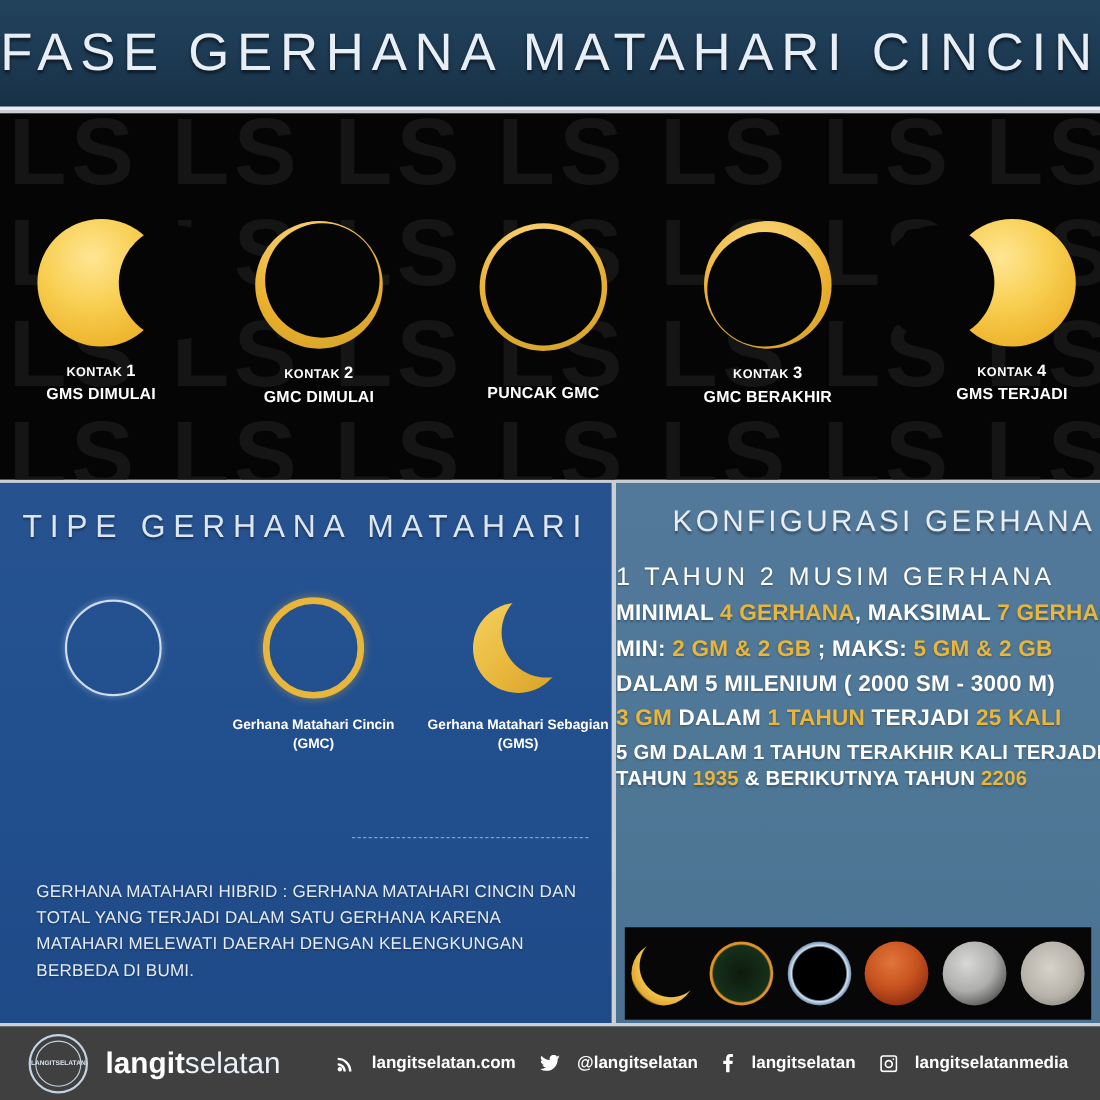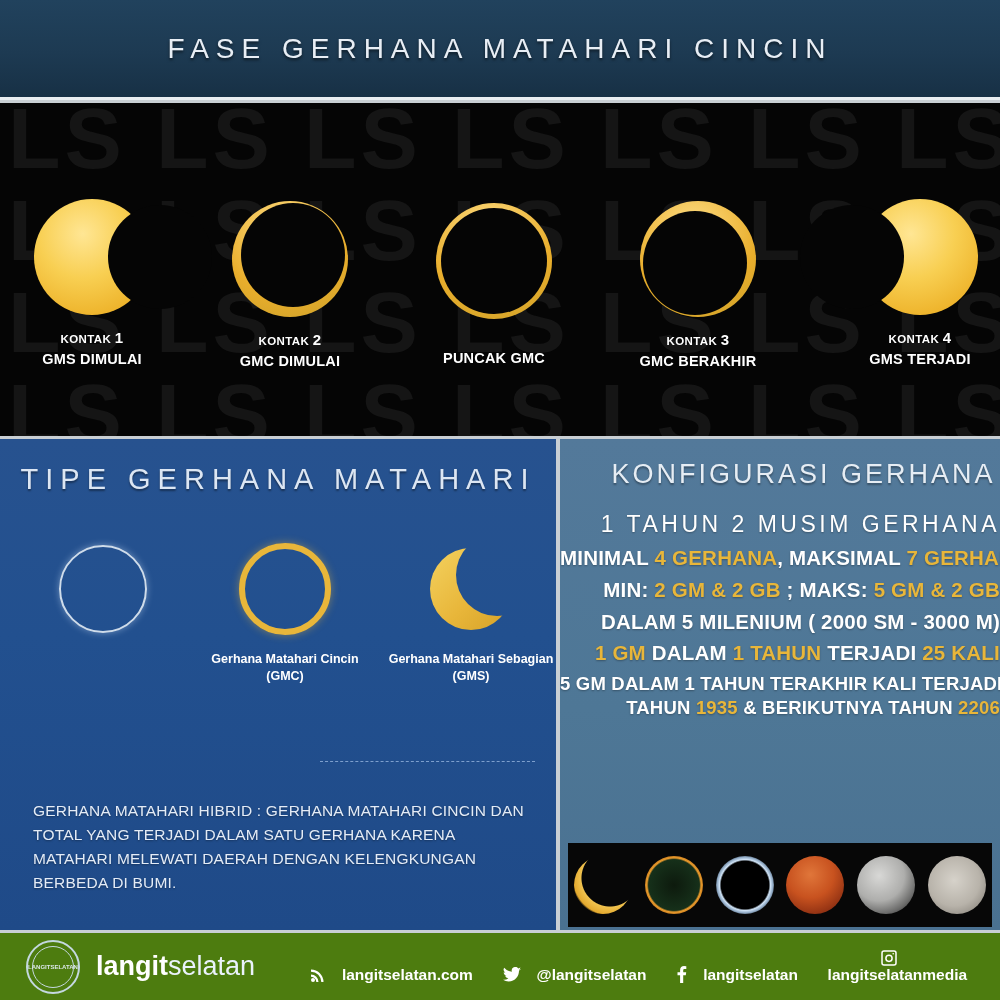--- a/index.html
+++ b/index.html
@@ -5,21 +5,21 @@
   html,body{margin:0;padding:0;background:#eef1f4;}
   body{width:1000px;height:1000px;overflow:hidden;
        font-family:"Liberation Sans","DejaVu Sans",sans-serif;}
   .page{position:relative;width:1000px;height:1000px;background:#c9cfd4;}
 
   
   .header{position:absolute;left:0;top:0;width:1000px;height:100px;
           background:linear-gradient(180deg,#21425d 0%,#1d3a52 55%,#173045 100%);
           display:flex;align-items:center;justify-content:center;
           border-bottom:3px solid #e9edf1;box-sizing:border-box;}
-  .header-title{color:#e8eef5;font-size:28px;letter-spacing:7px;font-weight:300;
+  .header-title{color:#e8eef5;font-size:48px;letter-spacing:7px;font-weight:300;
                 text-shadow:0 2px 3px rgba(0,0,0,.55);white-space:nowrap;}
 
   
   .phases{position:absolute;left:0;top:103px;width:1000px;height:333px;
           background:#050505;overflow:hidden;}
   .wm{position:absolute;color:#151515;font-weight:bold;font-size:86px;
       letter-spacing:4px;user-select:none;}
   .phase-row{position:absolute;left:0;top:0;width:1000px;height:333px;}
   .phase{position:absolute;width:200px;text-align:center;}
   .orb{position:relative;width:116px;height:116px;margin:0 auto;}
@@ -55,45 +55,45 @@
           font-size:15.5px;line-height:1.55;letter-spacing:.2px;
           text-shadow:0 1px 2px rgba(0,0,0,.35);}
 
   
   .right{position:absolute;left:560px;top:439px;width:440px;height:491px;
          background:linear-gradient(180deg,#53799a 0%,#4e7796 55%,#4a7191 100%);
          overflow:hidden;}
   .right-title{position:absolute;left:0;top:20px;width:487px;text-align:center;
          color:#e6edf4;font-size:27px;letter-spacing:3px;font-weight:300;
          text-shadow:0 2px 2px rgba(0,0,0,.35);}
-  .rlines{position:absolute;left:0;top:72px;width:440px;text-align:right;}
+  .rlines{position:absolute;left:0;top:72px;width:440px;text-align:left;}
   .rl{color:#fff;font-weight:bold;line-height:1.15;text-shadow:0 1px 2px rgba(0,0,0,.3);
       white-space:nowrap;}
   .rl.big{font-size:23px;letter-spacing:3.5px;font-weight:300;margin-bottom:9px;}
   .rl.n{font-size:20.5px;margin-bottom:8px;letter-spacing:.2px;}
   .rl.sm{font-size:18.5px;margin-bottom:3px;letter-spacing:.2px;}
   .gold{color:#e8b63a;}
 
   
   .strip{position:absolute;left:568px;top:843px;width:424px;height:84px;
          background:#070707;display:flex;align-items:center;justify-content:space-around;}
   .ph{width:58px;height:58px;border-radius:50%;position:relative;overflow:hidden;}
 
   
   .footer{position:absolute;left:0;top:933px;width:1000px;height:67px;
-          background:#4d7c0f;display:flex;align-items:center;}
+          background:#404040;display:flex;align-items:center;}
   .seal{width:50px;height:50px;border-radius:50%;border:2px solid #cfe0f2;
         margin-left:26px;position:relative;flex:none;opacity:.92;}
   .seal-in{position:absolute;inset:4px;border-radius:50%;border:1px solid #cfe0f2;}
   .seal-txt{position:absolute;inset:0;display:flex;align-items:center;
         justify-content:center;color:#e7f0fa;font-size:6px;font-weight:bold;}
   .brand{margin-left:16px;font-size:27px;color:#fff;white-space:nowrap;}
   .brand b{font-weight:bold;}
   .brand span{font-weight:300;color:#eaf2fb;}
-  .socials{display:flex;align-items:flex-end;flex:1;justify-content:space-around;
+  .socials{display:flex;align-items:center;flex:1;justify-content:space-around;
            margin-left:40px;margin-right:18px;}
   .soc{display:flex;align-items:center;color:#fff;font-size:15.5px;font-weight:bold;
        white-space:nowrap;}
   .soc svg{margin-right:8px;flex:none;}
 </style>
 </head>
 <body>
 
 <div class="page">
 
@@ -213,21 +213,21 @@
     <div class="hybrid">GERHANA MATAHARI HIBRID : GERHANA MATAHARI CINCIN DAN TOTAL YANG TERJADI DALAM SATU GERHANA KARENA MATAHARI MELEWATI DAERAH DENGAN KELENGKUNGAN BERBEDA DI BUMI.</div>
   </div>
 
   <div class="right">
     <div class="right-title">KONFIGURASI GERHANA</div>
     <div class="rlines" id="rlines">
         <div class="rl big"><span>1 TAHUN 2 MUSIM GERHANA</span></div>
         <div class="rl n"><span>MINIMAL </span><span class="gold">4 GERHANA</span><span>, MAKSIMAL </span><span class="gold">7 GERHANA</span></div>
         <div class="rl n"><span>MIN: </span><span class="gold">2 GM &amp; 2 GB</span><span> ; MAKS: </span><span class="gold">5 GM &amp; 2 GB</span></div>
         <div class="rl n"><span>DALAM 5 MILENIUM ( 2000 SM - 3000 M)</span></div>
-        <div class="rl n"><span class="gold">1 GM</span><span> DALAM </span><span class="gold">1 TAHUN</span><span> TERJADI </span><span class="gold">25 KALI</span></div>
+        <div class="rl n"><span class="gold">3 GM</span><span> DALAM </span><span class="gold">1 TAHUN</span><span> TERJADI </span><span class="gold">25 KALI</span></div>
         <div class="rl sm"><span>5 GM DALAM 1 TAHUN TERAKHIR KALI TERJADI</span></div>
         <div class="rl sm"><span>TAHUN </span><span class="gold">1935</span><span> &amp; BERIKUTNYA TAHUN </span><span class="gold">2206</span></div>
       </div>
 
   </div>
 
   <div class="strip" id="strip">
       <div class="ph" style="background:radial-gradient(circle at 62% 38%, rgba(0,0,0,0) 55%, #f0c24e 57%, #e3a92e 72%, rgba(0,0,0,0) 76%);"></div>
       <div class="ph" style="background:radial-gradient(circle at 50% 50%, #0d1a0d 0%, #16301a 62%, #e89a2c 66%, #c87c1e 72%, #000 76%);"></div>
       <div class="ph" style="background:radial-gradient(circle at 50% 50%, #000 0%, #000 58%, #cfe2f5 62%, #8fa9c4 68%, rgba(0,0,0,0) 78%);"></div>
@@ -264,21 +264,21 @@
           <span>@langitselatan</span>
         </a>
         <a class="soc" href="#" style="text-decoration: none;">
           <span style="display: inline-flex; margin-right: 8px;">
             <svg width="11" height="17" viewBox="0 0 11 17" fill="#fff">
               <path d="M7.2 17V9.3h2.6l.4-3H7.2V4.4c0-.87.24-1.46 1.5-1.46h1.6V.25A21 21 0 008 .12C5.7.12 4.1 1.5 4.1 4.07V6.3H1.5v3h2.6V17z"></path>
             </svg>
           </span>
           <span>langitselatan</span>
         </a>
-        <a class="soc" href="#" style="text-decoration: none; flex-direction: column;">
+        <a class="soc" href="#" style="text-decoration: none;">
           <span style="display: inline-flex; margin-right: 8px;">
             <svg width="16" height="16" viewBox="0 0 16 16" fill="none" stroke="#fff" stroke-width="1.5">
               <rect x="1" y="1" width="14" height="14" rx="2"></rect>
               <circle cx="8" cy="8.3" r="3.1"></circle>
               <circle cx="12.2" cy="3.8" r="0.8" fill="#fff" stroke="none"></circle>
             </svg>
           </span>
           <span>langitselatanmedia</span>
         </a>
       </div>

